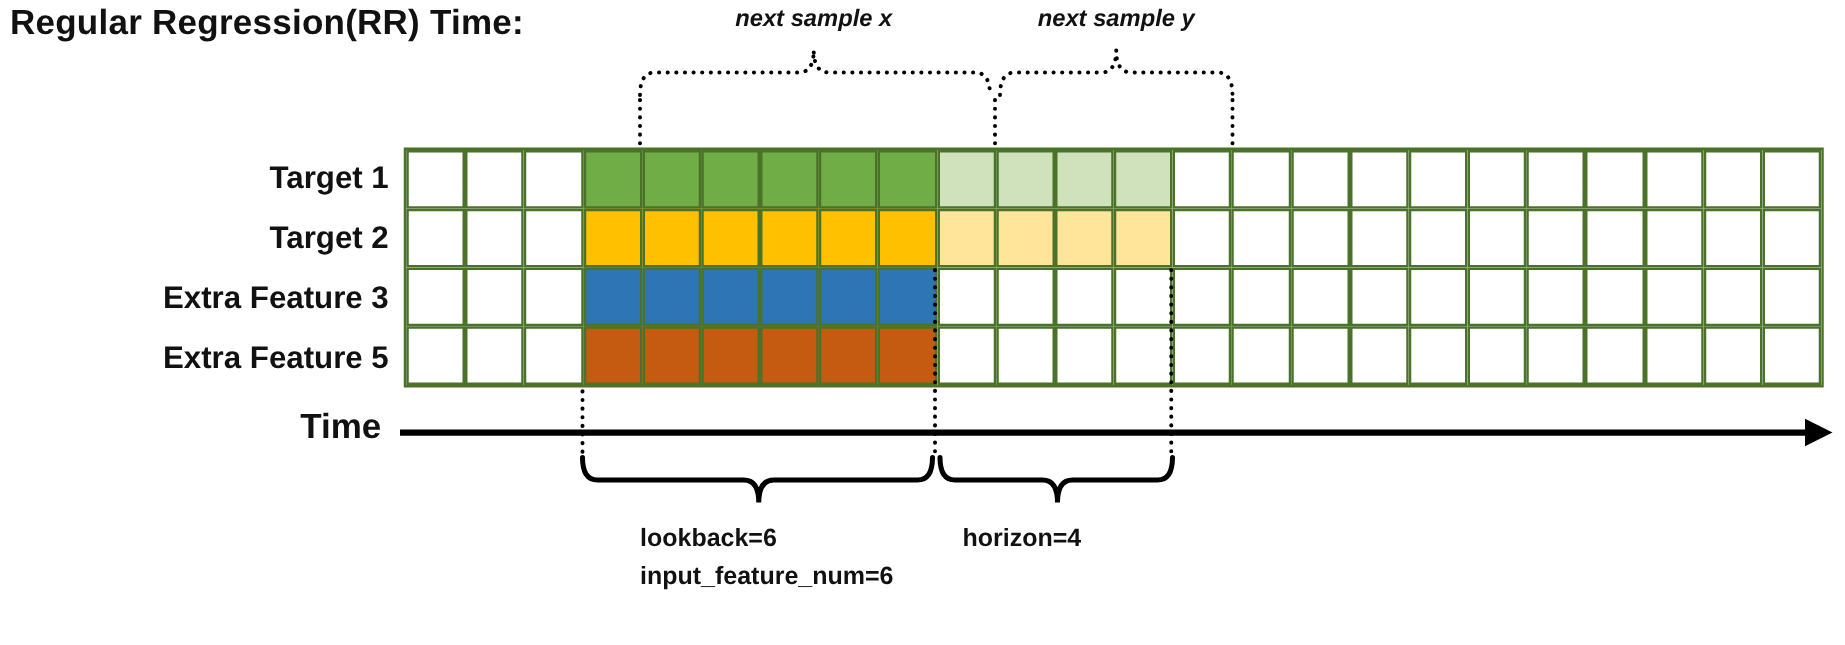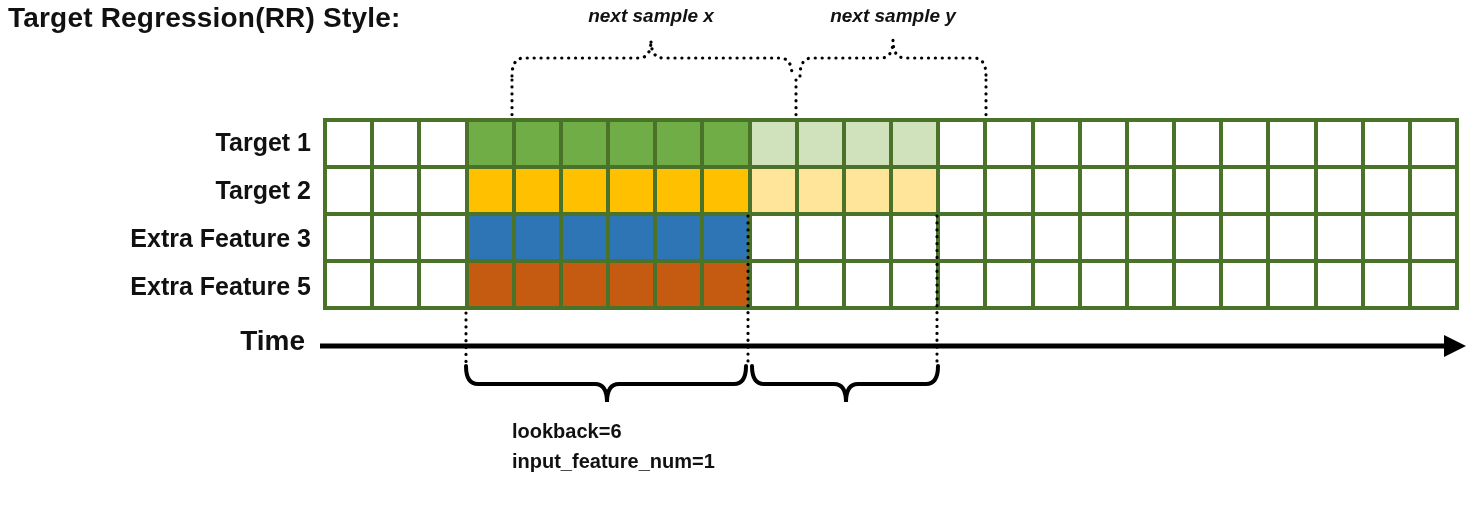--- a/index.html
+++ b/index.html
@@ -21,21 +21,21 @@
   .caption{position:absolute;top:416px;font-size:20px;font-weight:700;line-height:30px;}
   #caption-input{left:512px;} #caption-output{left:770px;}
   svg.overlay{position:absolute;left:0;top:0;pointer-events:none;}
   .dotted{stroke:#000;stroke-width:3.2;fill:none;stroke-linecap:round;stroke-dasharray:0.1 6.8;}
   .brace{stroke:#000;stroke-width:4;fill:none;stroke-linecap:round;}
   .axis{stroke:#000;stroke-width:5;}
 </style>
 </head>
 <body>
 
-<div class="title">Target Regression(RR) Style:</div>
+<div class="title">Regular Regression(RR) Time:</div>
 
 <div class="next-label" id="next-x">next sample x</div>
 <div class="next-label" id="next-y">next sample y</div>
 
 <div class="row-label" style="top:118px">Target 1</div>
 <div class="row-label" style="top:166px">Target 2</div>
 <div class="row-label" style="top:214px">Extra Feature 3</div>
 <div class="row-label" style="top:262px">Extra Feature 5</div>
 
 <div class="grid">
@@ -134,23 +134,24 @@
     <div class="cell" style="background: rgb(255, 255, 255);"></div>
     <div class="cell" style="background: rgb(255, 255, 255);"></div>
     <div class="cell" style="background: rgb(255, 255, 255);"></div>
     <div class="cell" style="background: rgb(255, 255, 255);"></div>
   </div>
 
 <div class="time-label">Time</div>
 
 <div class="caption" id="caption-input">
   <div>lookback=6</div>
-  <div>input_feature_num=1</div>
+  <div>input_feature_num=6</div>
 </div>
 <div class="caption" id="caption-output">
+  <div>horizon=4</div>
 </div>
 
 <svg class="overlay" width="1476" height="516" viewBox="0 0 1476 516">
 
   <path class="dotted" d="M 512 76 Q 512 58 524 58 L 639 58 Q 651 58 651 40 Q 651 58 663 58 L 780 58 Q 792 58 792 76"></path>
 
   <path class="dotted" d="M 800 76 Q 800 58 812 58 L 881 58 Q 893 58 893 40 Q 893 58 905 58 L 974 58 Q 986 58 986 76"></path>
 
   <path class="dotted" d="M 512 80 L 512 115"></path>
   <path class="dotted" d="M 796 80 L 796 115"></path>

